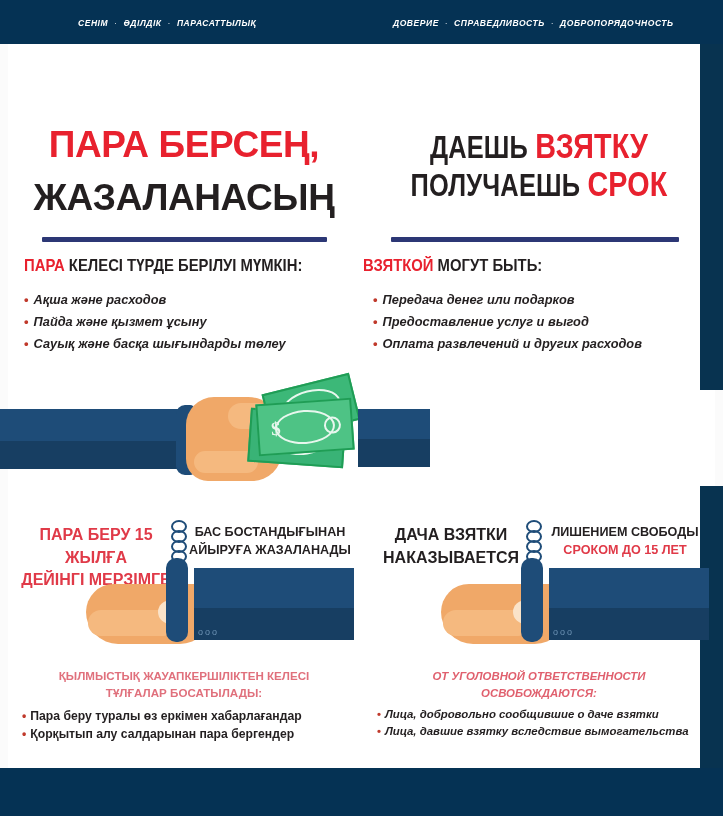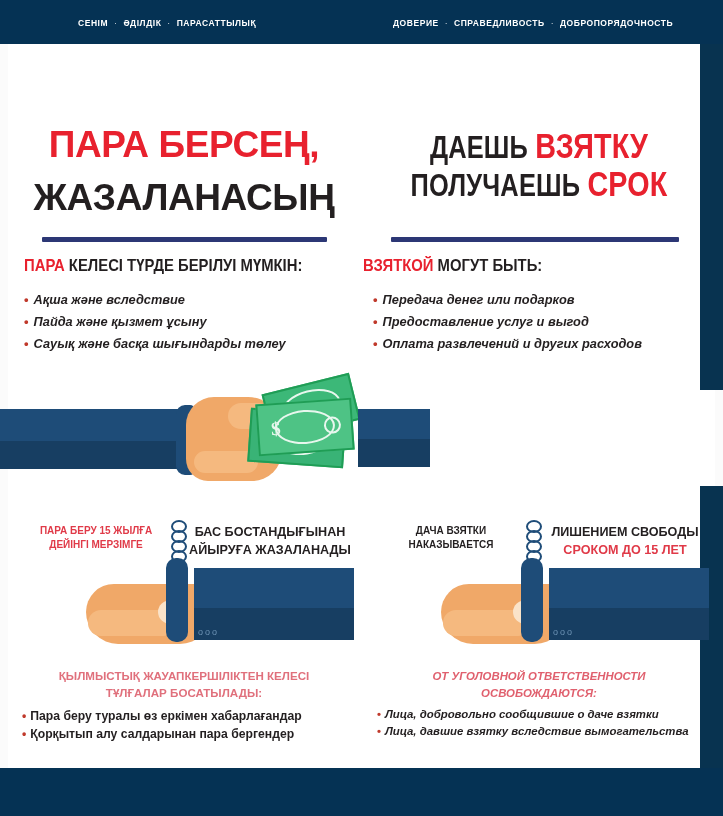--- a/index.html
+++ b/index.html
@@ -10,21 +10,21 @@
   }
   .poster{position:absolute;inset:0;background:#fbfbfb;}
 
   
   .header-bar{
     position:absolute;left:0;top:0;width:723px;height:44px;
     background:#053254;
   }
   .header-inner{
     position:absolute;left:0;top:0;width:648px;height:44px;
-    display:flex;align-items:center;
+    display:flex;align-items:center;font-style:italic;
   }
   .slogan{
     color:#ffffff;font-size:8.5px;font-weight:700;letter-spacing:.55px;
     white-space:nowrap;text-transform:uppercase;
   }
   .slogan-kk{position:absolute;left:78px;top:18px;}
   .slogan-ru{position:absolute;left:393px;top:18px;}
   .slogan .dot{opacity:.85;padding:0 3px;font-weight:400;}
 
   
@@ -122,21 +122,21 @@
   }
   
   .stub{position:absolute;left:-5px;top:365px;width:72px;height:58px;}
   .stub .up{position:absolute;left:0;top:0;width:100%;height:30px;background:#1e4c78;}
   .stub .dn{position:absolute;left:0;top:30px;width:100%;height:28px;background:#173e62;}
 
   
   .caption{position:absolute;top:480px;width:100%;}
   .cap-left-txt{
     position:absolute;left:12px;top:0;width:152px;text-align:center;
-    font-size:10px;font-weight:700;color:#e03a48;line-height:1.42;
+    font-size:16px;font-weight:700;color:#e03a48;line-height:1.42;
   }
   .cap-right-txt{
     position:absolute;left:178px;top:0;width:168px;text-align:center;
     font-size:12.6px;font-weight:700;color:#231f20;line-height:1.42;
   }
   .cap-left-txt.black{color:#231f20;}
   .cap-right-txt .redline{color:#e03a48;}
 
   
   .illus2{position:absolute;left:0;top:512px;width:352px;height:106px;}
@@ -221,21 +221,21 @@
 
     <div class="headline hl-l">
       <div class="hl-line l1">ПАРА БЕРСЕҢ,</div>
       <div class="hl-line l2">ЖАЗАЛАНАСЫҢ</div>
     </div>
     <div class="rule rule-l"></div>
 
     <div class="subhead sub-l"><span class="cond"><span class="red">ПАРА</span><span> КЕЛЕСІ ТҮРДЕ БЕРІЛУІ МҮМКІН:</span></span></div>
 
     <div class="bullets bul-l">
-      <div class="bullet">Ақша және вследствие</div>
+      <div class="bullet">Ақша және расходов</div>
       <div class="bullet">Пайда және қызмет ұсыну</div>
       <div class="bullet">Сауық және басқа шығындарды төлеу</div>
     </div>
 
     <div class="illus1">
       <div class="sleeve">
         <div class="up"></div>
           <div class="dn"></div>
       </div>
       <div class="cuff"></div>

